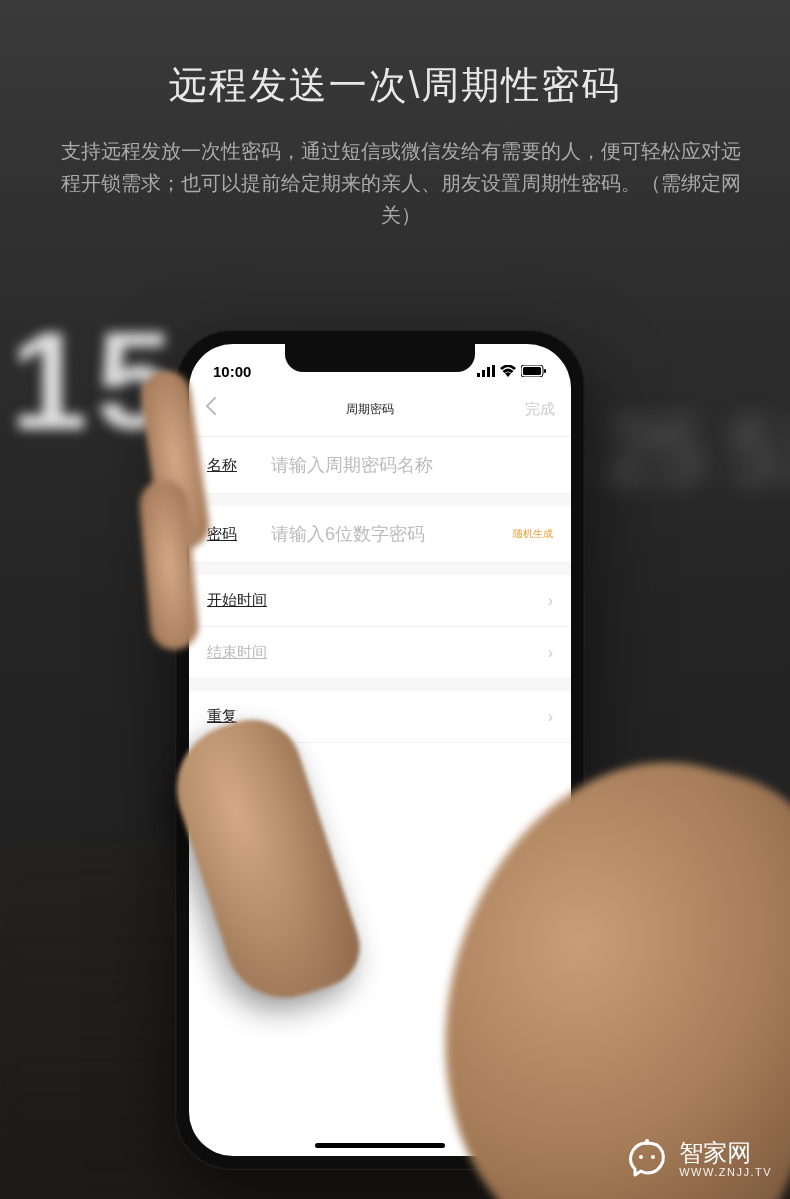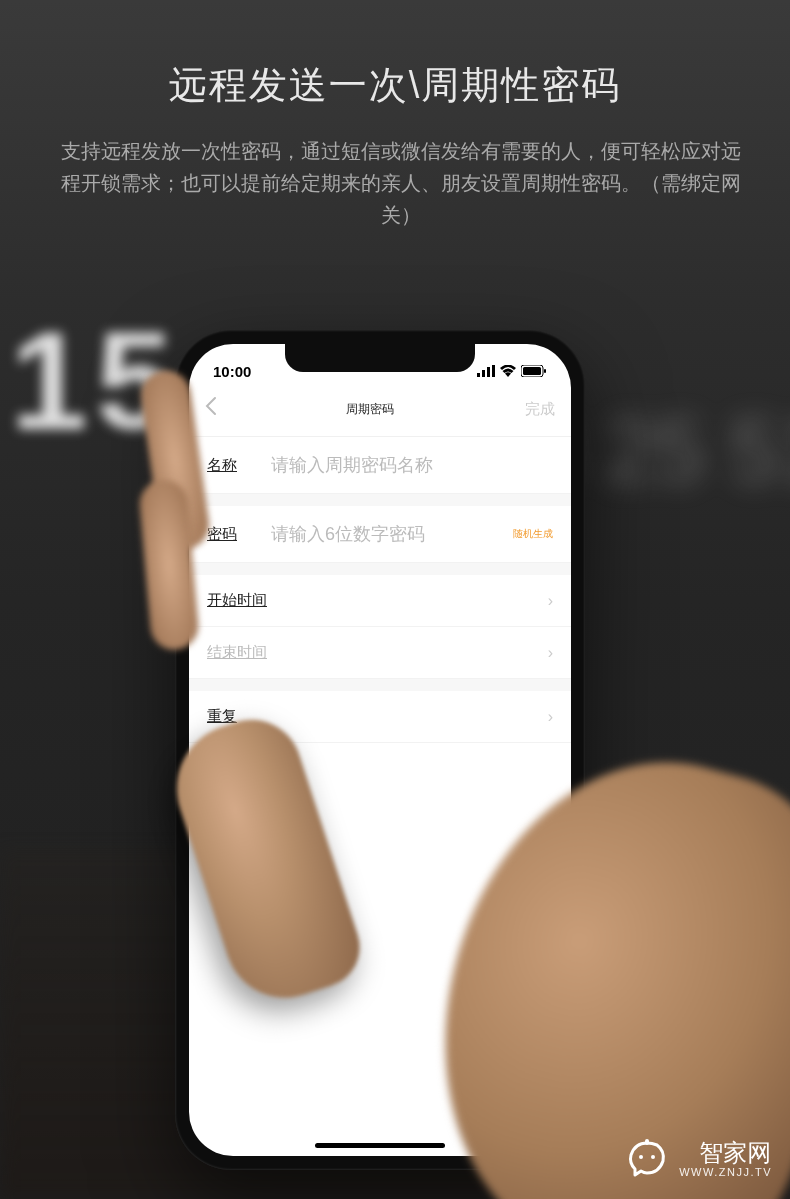--- a/index.html
+++ b/index.html
@@ -239,21 +239,20 @@
   height: 44px;
 }
 .wm-text {
   display: flex;
   flex-direction: column;
   line-height: 1.1;
 }
 .wm-main {
   font-size: 24px;
   font-weight: 500;
-  margin-left: 20px;
 }
 .wm-sub {
   font-size: 11px;
   letter-spacing: 1.5px;
   opacity: 0.9;
 }
 </style>
 </head>
 <body>
 

